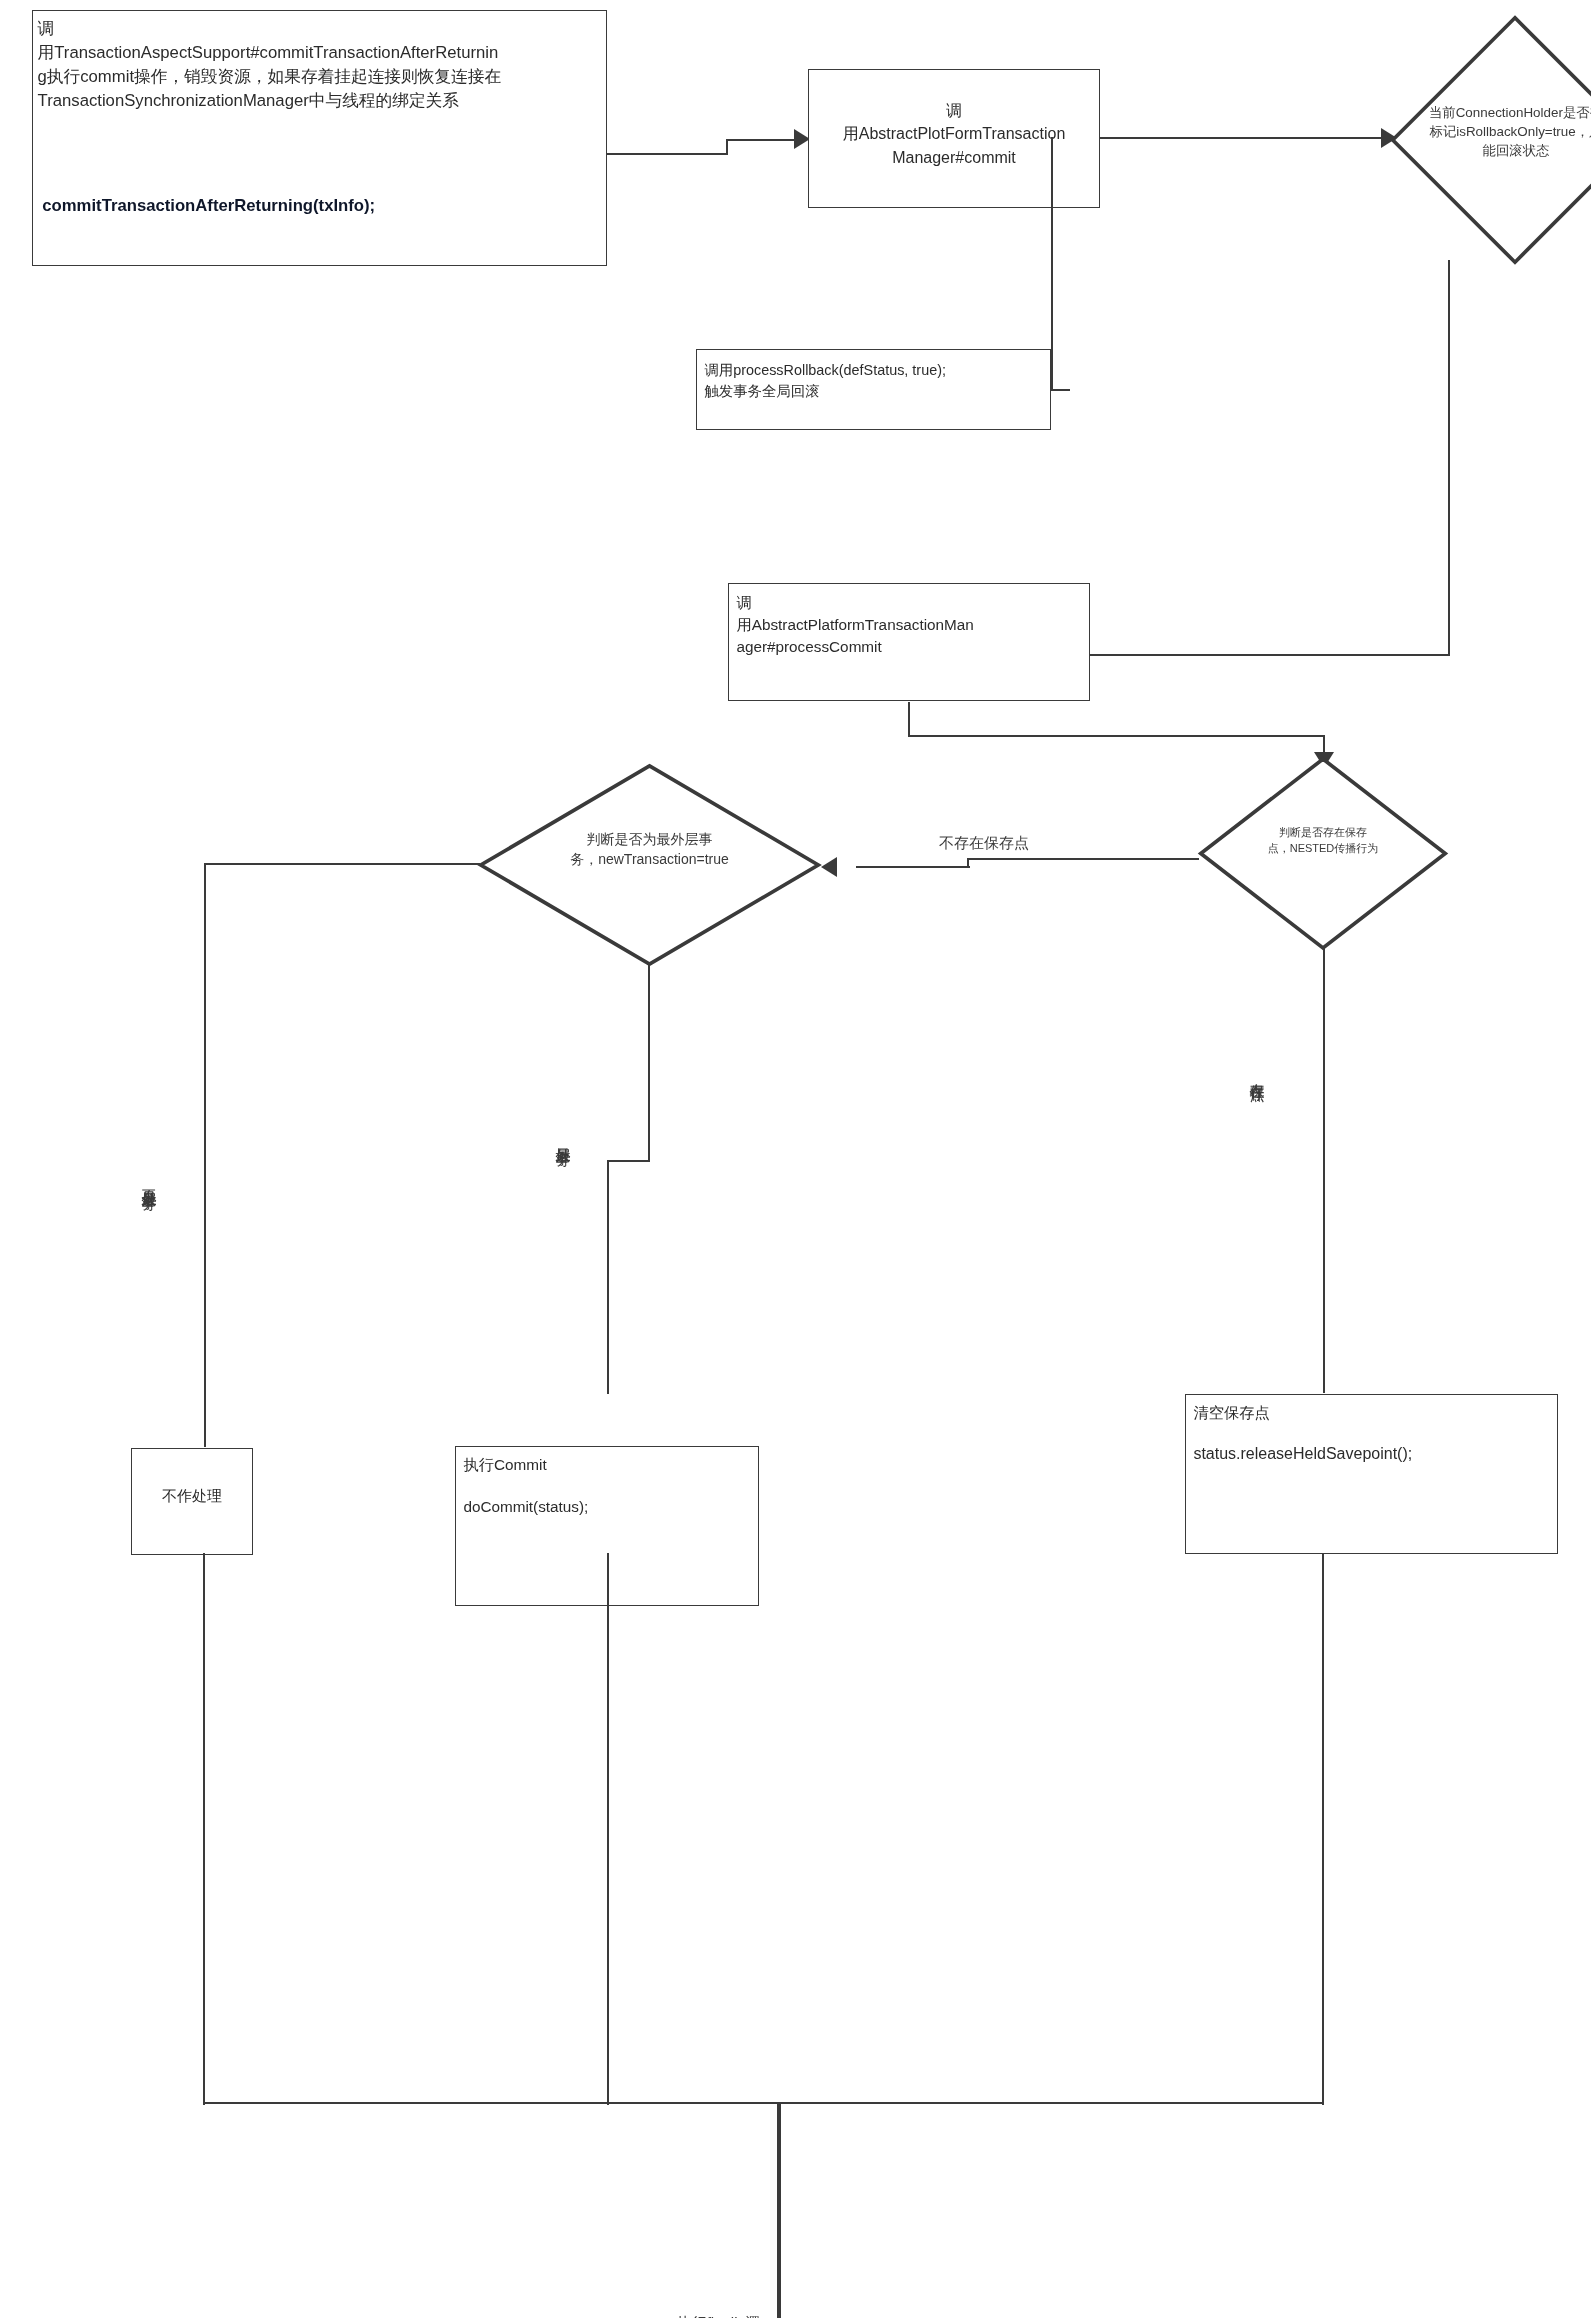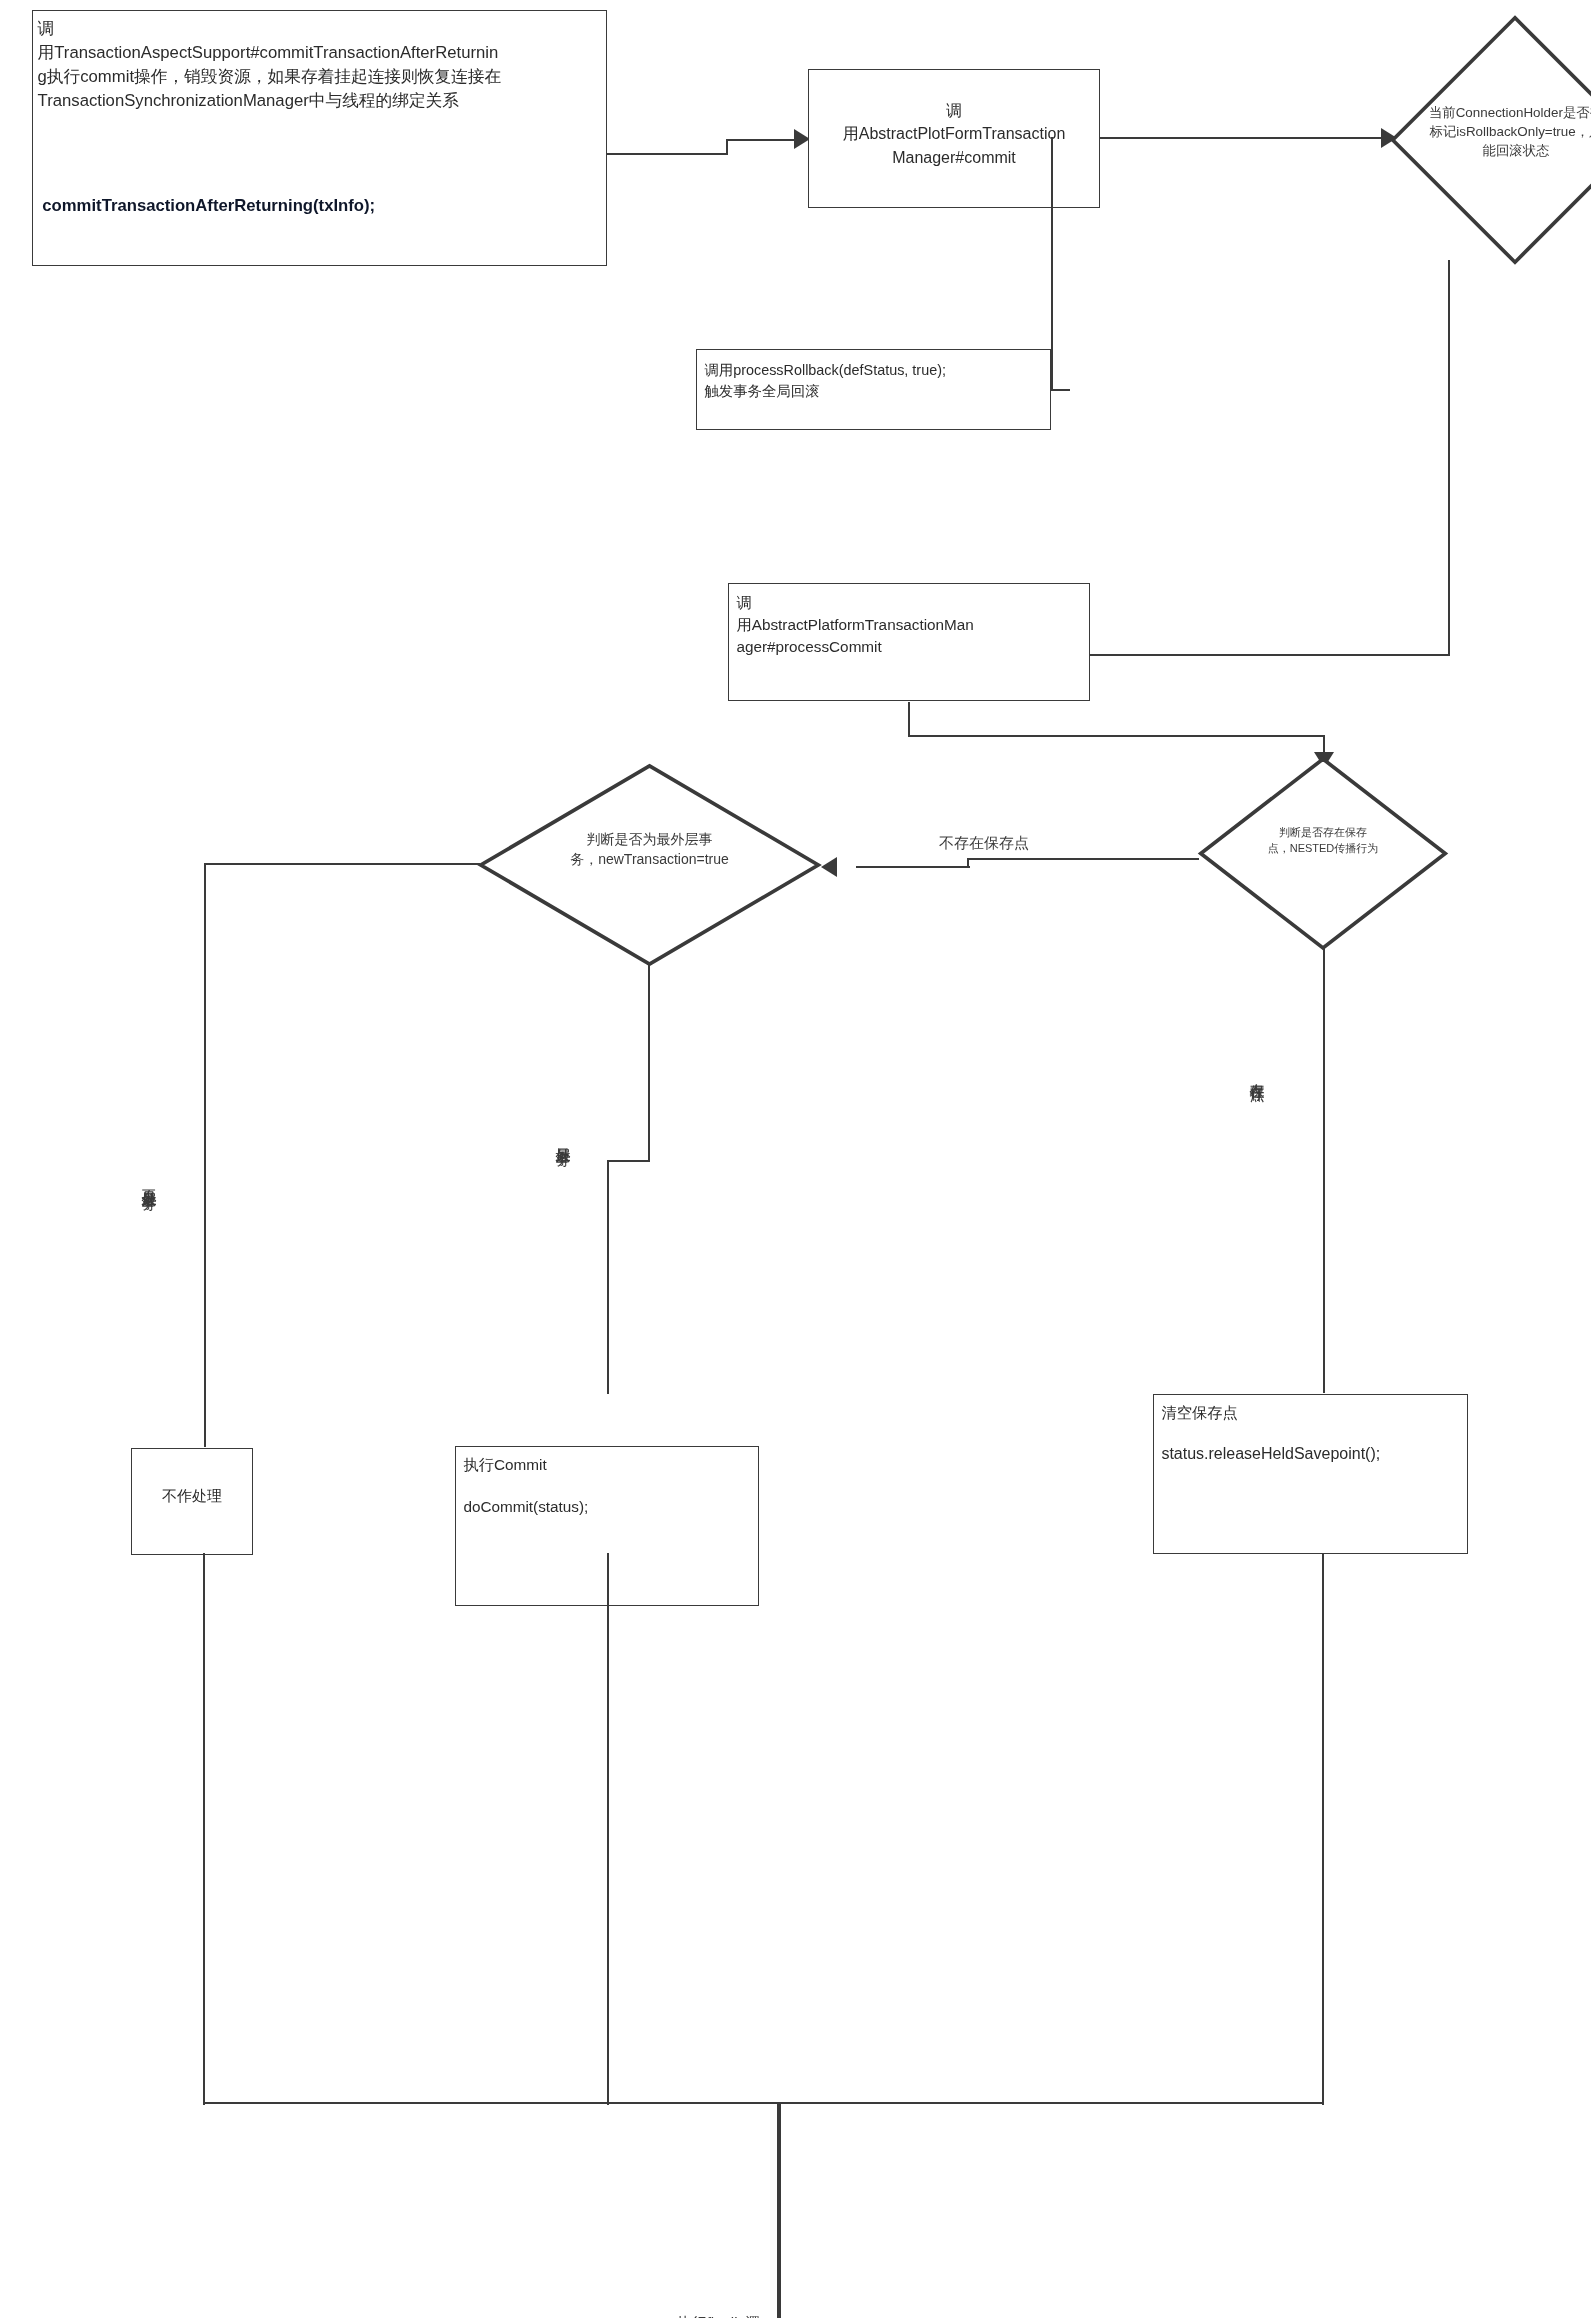--- a/index.html
+++ b/index.html
@@ -126,21 +126,21 @@
 
   <div class="node" style="left:131px;top:1448px;width:122px;height:107px;">
     <div class="txt" style="top:38px;font-size:15px;text-align:center;">不作处理</div>
   </div>
 
   <div class="node" style="left:455px;top:1446px;width:304px;height:160px;">
     <div class="txt" style="top:8.3px;font-size:15.3px;padding-left:7.4px;">执行Commit</div>
     <div class="txt" style="top:51px;font-size:15.3px;padding-left:7.4px;">doCommit(status);</div>
   </div>
 
-  <div class="node" style="left:1153px;top:1394px;width:315px;height:160px;">
+  <div class="node" style="left:1185px;top:1394px;width:373px;height:160px;">
     <div class="txt" style="top:8.3px;font-size:15.3px;padding-left:7.4px;">清空保存点</div>
     <div class="txt" style="top:50px;font-size:16px;padding-left:7.4px;">status.releaseHeldSavepoint();</div>
   </div>
 
   <div class="line v" style="left:203px;top:1553px;height:552px;"></div>
   <div class="line v" style="left:607px;top:1553px;height:552px;"></div>
   <div class="line v" style="left:1322px;top:1553px;height:552px;"></div>
   <div class="line h" style="left:203px;top:2102px;width:1121px;"></div>
 
   <div class="line vthick" style="left:777px;top:2102px;height:468px;"></div>

